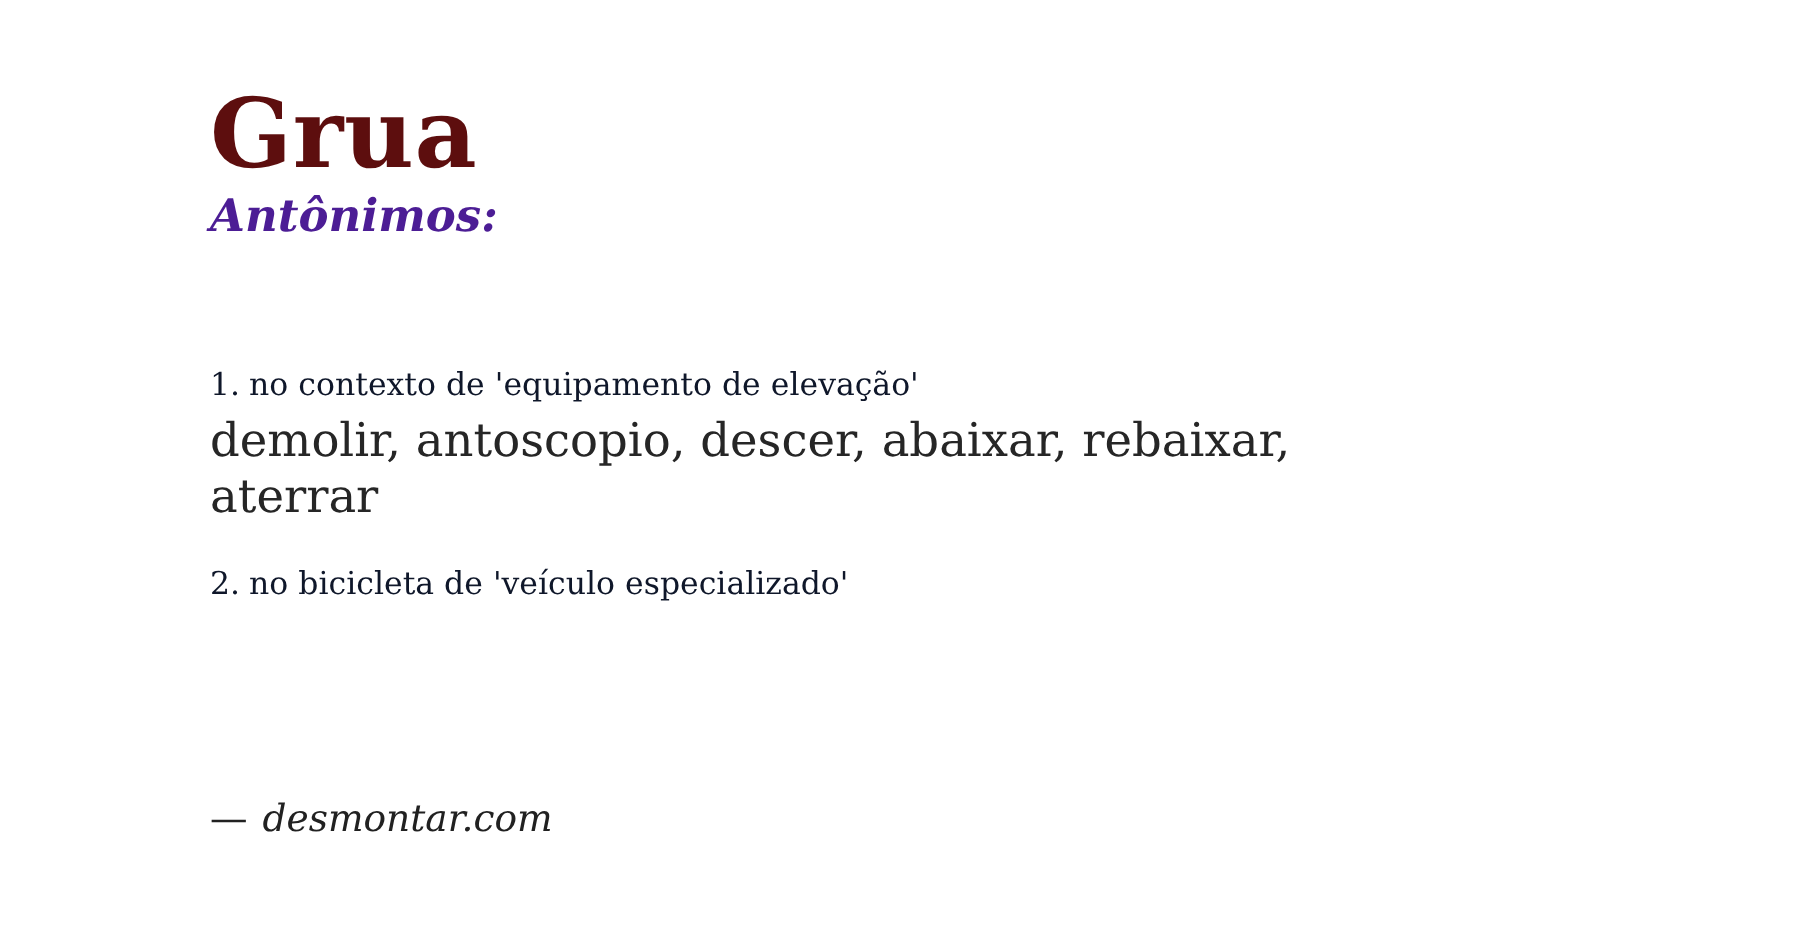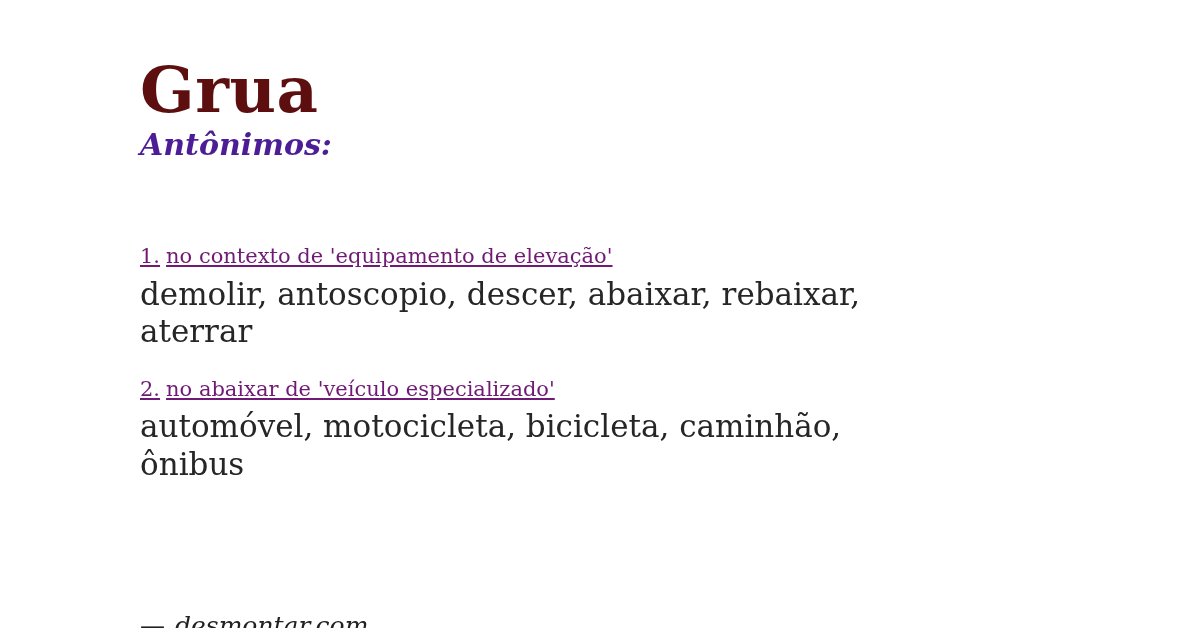--- a/index.html
+++ b/index.html
@@ -32,22 +32,21 @@
   }
   .entries {
     margin-top: 80px;
   }
   .entry + .entry {
     margin-top: 26px;
   }
   .context {
     font-size: 21px;
     line-height: 1.3;
-    color: #701a75;
-    text-decoration: underline;
+    color: #0f172a;
   }
   .context .num {
     margin-right: 6px;
   }
   .antonyms {
     font-size: 31px;
     line-height: 1.2;
     color: #262626;
     margin-top: 5px;
   }
@@ -75,23 +74,22 @@
 
     <div class="entry">
       <div class="context">
         <span class="num">1.</span><span>no contexto de 'equipamento de elevação'</span>
       </div>
       <div class="antonyms">demolir, antoscopio, descer, abaixar, rebaixar, aterrar</div>
     </div>
 
     <div class="entry">
       <div class="context">
-        <span class="num">2.</span><span>no abaixar de 'veículo especializado'</span>
+        <span class="num">2.</span><span>no bicicleta de 'veículo especializado'</span>
       </div>
-      <div class="antonyms">automóvel, motocicleta, bicicleta, caminhão, ônibus</div>
     </div>
 
   </div>
 
   <div class="footer">
     <span class="dash">—</span><span>desmontar.com</span>
   </div>
 
 </div>
 

